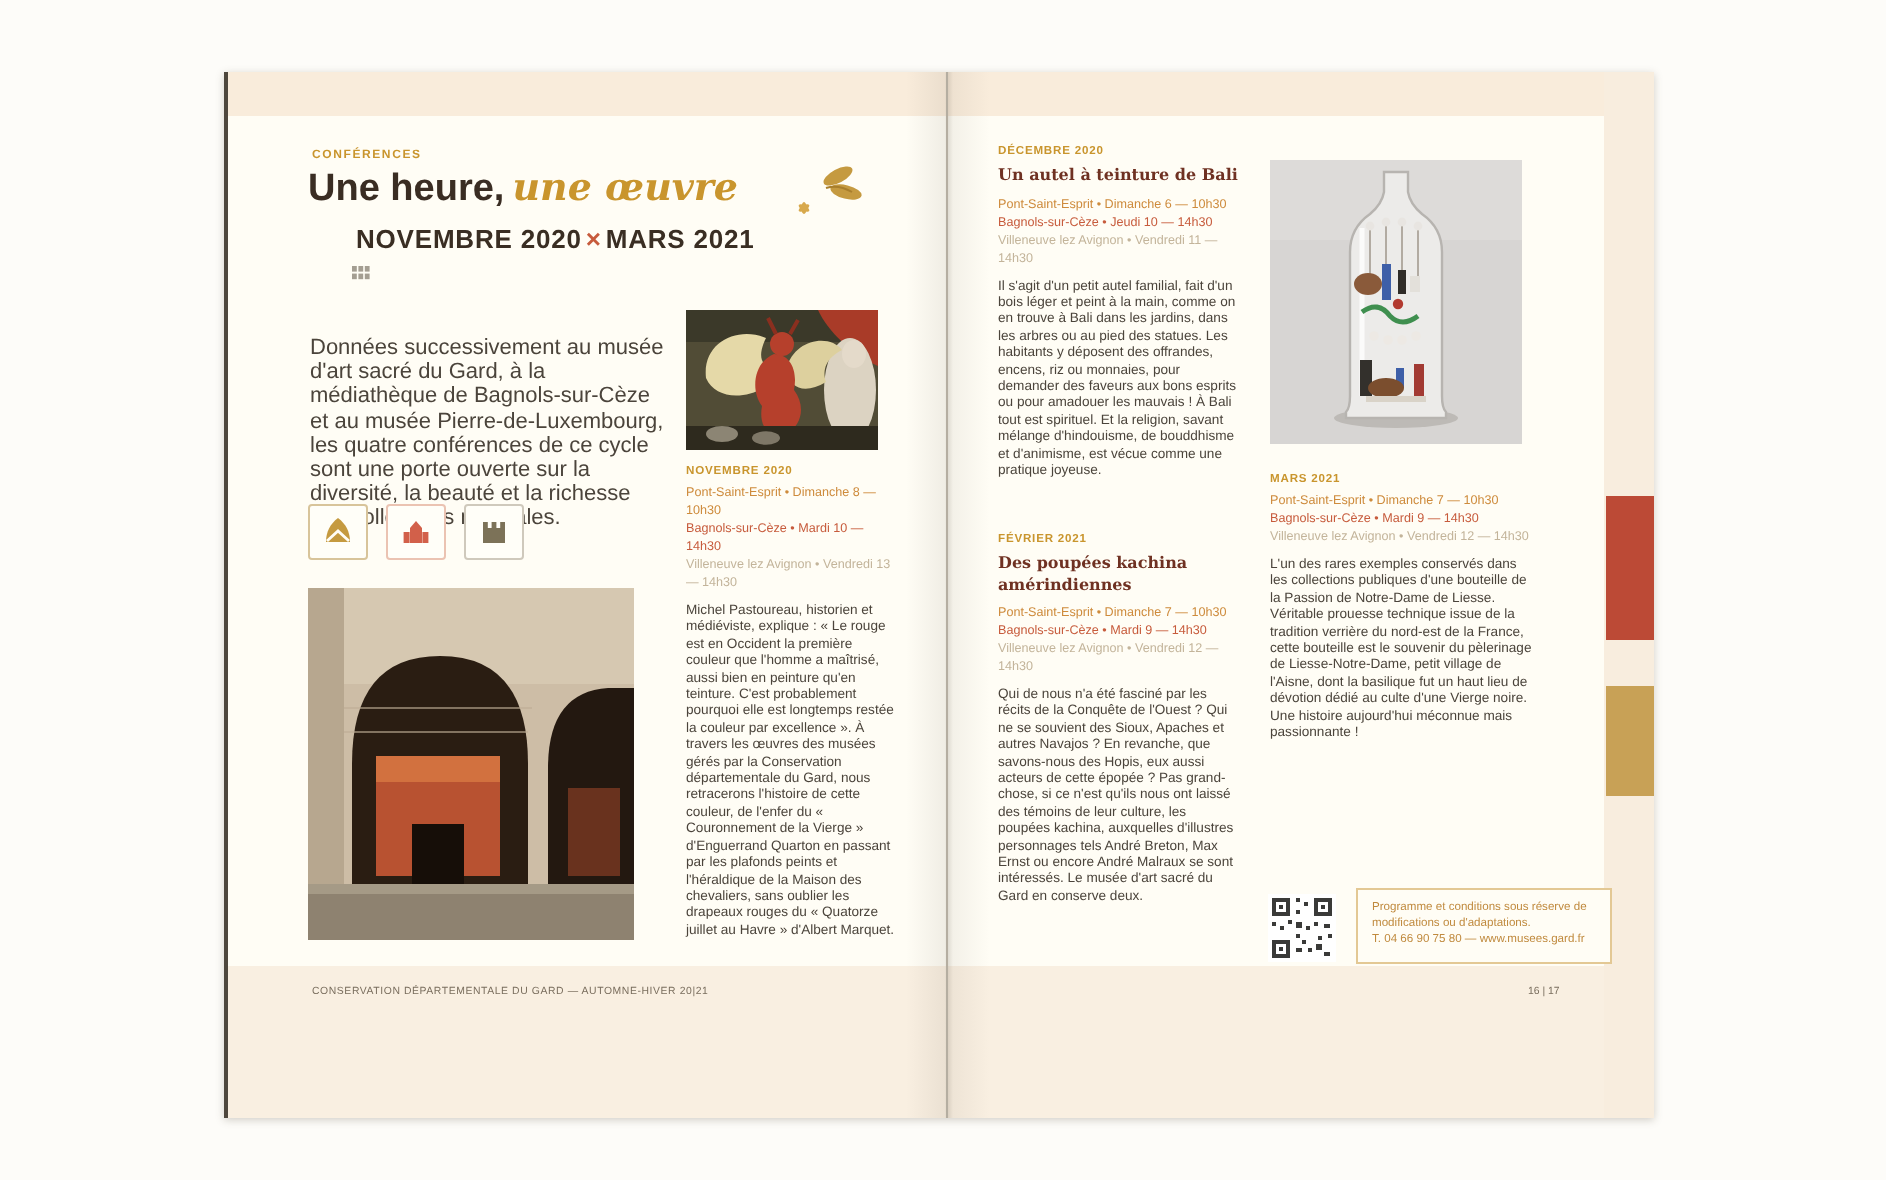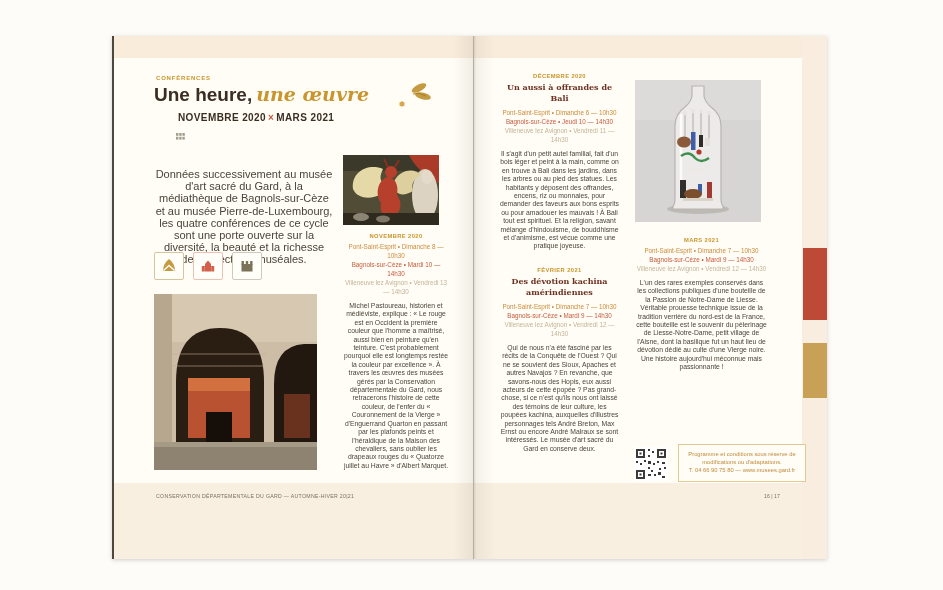--- a/index.html
+++ b/index.html
@@ -1,33 +1,33 @@
 <!DOCTYPE html>
 <html><head>
 <meta charset="utf-8">
 <style>
   html,body{margin:0;padding:0;}
   body{width:943px;height:590px;position:relative;background:#FDFCF9;overflow:hidden;
        font-family:"Liberation Sans",sans-serif;-webkit-font-smoothing:antialiased;}
   .page{position:absolute;left:112px;top:36px;width:713px;height:523px;background:#FFFDF5;
-        border-left:2px solid #4E473D;box-shadow:0 1px 4px rgba(80,70,55,.25);text-align:center;}
+        border-left:2px solid #4E473D;box-shadow:0 1px 4px rgba(80,70,55,.25);}
   .band-top{position:absolute;left:0;top:0;width:100%;height:22px;background:#F9ECDB;}
   .band-bottom{position:absolute;left:0;top:447px;width:100%;height:76px;background:#F9EFE1;}
   .edge-strip{position:absolute;right:0;top:0;width:25px;height:100%;background:#F8EDDE;}
   .tab{position:absolute;left:1px;width:24px;}
   .tab-red{top:212px;height:72px;background:#BC4A36;}
   .tab-gold{top:307px;height:55px;background:#C8A156;}
   .fold-shade{position:absolute;left:339px;top:0;width:42px;height:100%;
     background:linear-gradient(to right,rgba(110,100,85,0) 0%,rgba(110,100,85,.10) 46%,rgba(110,100,85,.22) 50%,rgba(110,100,85,.08) 56%,rgba(110,100,85,0) 100%);}
   .fold-line{position:absolute;left:359px;top:0;width:1px;height:100%;background:#B5AEA1;}
 
   .kicker{position:absolute;left:42px;top:39px;font-size:6px;font-weight:bold;letter-spacing:.8px;color:#C9952D;}
   .main-title{position:absolute;left:40px;top:47px;font-size:19px;font-weight:bold;color:#3A2D23;white-space:nowrap;}
   .main-title .accent{font-family:"DejaVu Serif",serif;font-style:italic;color:#C9952D;margin-left:4px;}
-  .subtitle{position:absolute;left:64px;top:76px;font-size:10px;font-weight:bold;color:#3A2E23;letter-spacing:.4px;white-space:nowrap;}
+  .subtitle{position:absolute;left:64px;top:76px;font-size:13px;font-weight:bold;color:#3A2E23;letter-spacing:.4px;white-space:nowrap;}
   .subtitle .sep{color:#C75B3C;padding:0 2px;}
   .deco-leaves{position:absolute;left:281px;top:44px;}
   .grid-ic{position:absolute;left:62px;top:97px;}
 
   .intro{position:absolute;left:41px;top:121px;width:178px;font-size:11px;line-height:12.2px;color:#4B443B;}
 
   .img-frame{position:absolute;overflow:hidden;}
   .img-painting{left:229px;top:119px;width:96px;height:70px;}
   .img-courtyard{left:40px;top:258px;width:163px;height:176px;}
   .img-bottle{left:521px;top:44px;width:126px;height:142px;}
@@ -165,32 +165,32 @@
     <div class="ev-sessions">
       <div class="s1">Pont-Saint-Esprit • Dimanche 8 — 10h30</div>
       <div class="s2">Bagnols-sur-Cèze • Mardi 10 — 14h30</div>
       <div class="s3">Villeneuve lez Avignon • Vendredi 13 — 14h30</div>
     </div>
     <p class="ev-body">Michel Pastoureau, historien et médiéviste, explique : « Le rouge est en Occident la première couleur que l'homme a maîtrisé, aussi bien en peinture qu'en teinture. C'est probablement pourquoi elle est longtemps restée la couleur par excellence ». À travers les œuvres des musées gérés par la Conservation départementale du Gard, nous retracerons l'histoire de cette couleur, de l'enfer du « Couronnement de la Vierge » d'Enguerrand Quarton en passant par les plafonds peints et l'héraldique de la Maison des chevaliers, sans oublier les drapeaux rouges du « Quatorze juillet au Havre » d'Albert Marquet.</p>
   </div>
 
   <div class="event ev-dec">
     <div class="ev-month">DÉCEMBRE 2020</div>
-    <h3 class="ev-title">Un aussi à offrandes de Bali</h3>
+    <h3 class="ev-title">Un autel à teinture de Bali</h3>
     <div class="ev-sessions">
       <div class="s1">Pont-Saint-Esprit • Dimanche 6 — 10h30</div>
       <div class="s2">Bagnols-sur-Cèze • Jeudi 10 — 14h30</div>
       <div class="s3">Villeneuve lez Avignon • Vendredi 11 — 14h30</div>
     </div>
     <p class="ev-body">Il s'agit d'un petit autel familial, fait d'un bois léger et peint à la main, comme on en trouve à Bali dans les jardins, dans les arbres ou au pied des statues. Les habitants y déposent des offrandes, encens, riz ou monnaies, pour demander des faveurs aux bons esprits ou pour amadouer les mauvais ! À Bali tout est spirituel. Et la religion, savant mélange d'hindouisme, de bouddhisme et d'animisme, est vécue comme une pratique joyeuse.</p>
   </div>
 
   <div class="event ev-feb">
     <div class="ev-month">FÉVRIER 2021</div>
-    <h3 class="ev-title">Des dévotion kachina amérindiennes</h3>
+    <h3 class="ev-title">Des poupées kachina amérindiennes</h3>
     <div class="ev-sessions">
       <div class="s1">Pont-Saint-Esprit • Dimanche 7 — 10h30</div>
       <div class="s2">Bagnols-sur-Cèze • Mardi 9 — 14h30</div>
       <div class="s3">Villeneuve lez Avignon • Vendredi 12 — 14h30</div>
     </div>
     <p class="ev-body">Qui de nous n'a été fasciné par les récits de la Conquête de l'Ouest ? Qui ne se souvient des Sioux, Apaches et autres Navajos ? En revanche, que savons-nous des Hopis, eux aussi acteurs de cette épopée ? Pas grand-chose, si ce n'est qu'ils nous ont laissé des témoins de leur culture, les poupées kachina, auxquelles d'illustres personnages tels André Breton, Max Ernst ou encore André Malraux se sont intéressés. Le musée d'art sacré du Gard en conserve deux.</p>
   </div>
 
   <div class="img-frame img-bottle">
     <svg width="126" height="142" viewBox="0 0 126 142">

